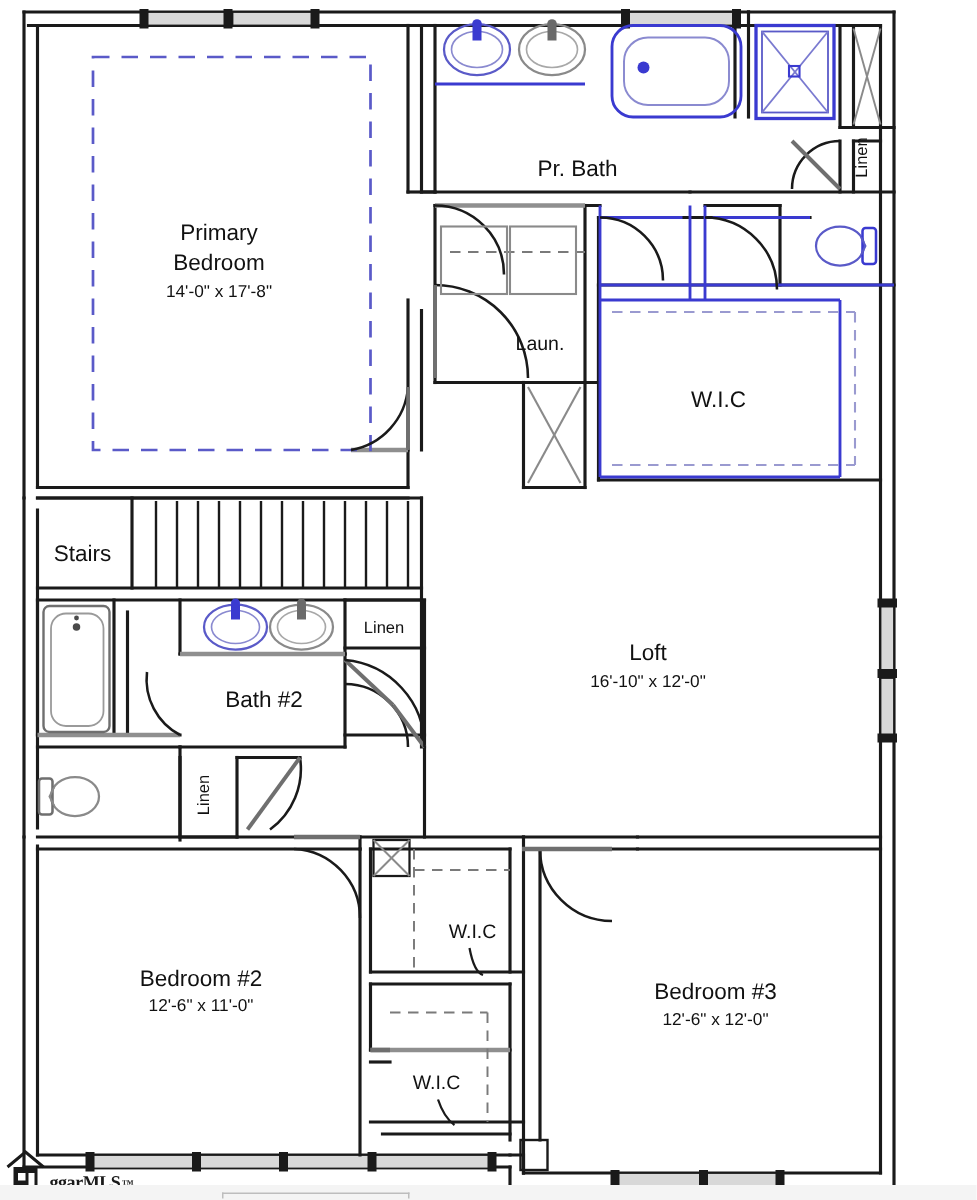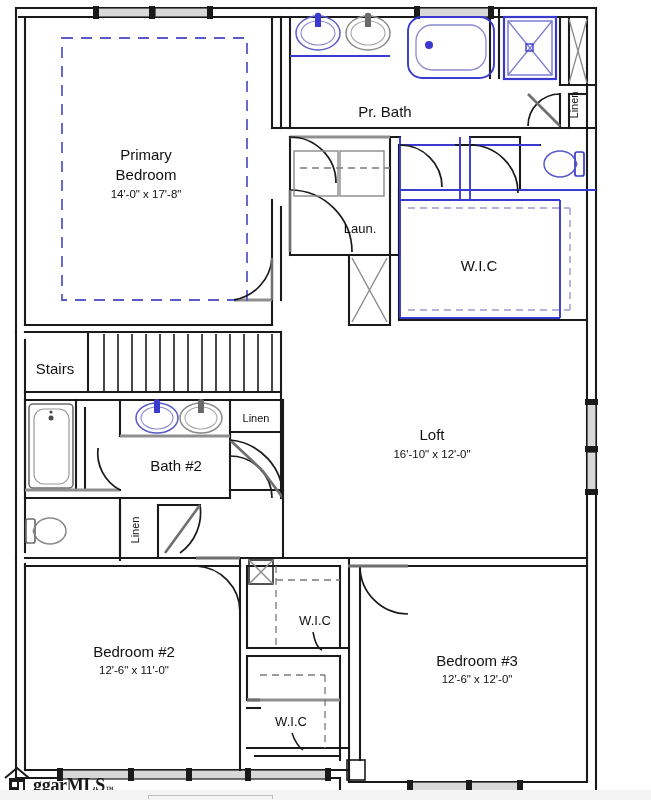--- a/index.html
+++ b/index.html
@@ -8,21 +8,21 @@
   #plan-root{position:absolute;left:0;top:0;width:651px;height:800px;}
   svg#floorplan{display:block;width:651px;height:800px;}
   .rm-label{font-family:"Liberation Sans","DejaVu Sans",sans-serif;fill:#111;}
   .rm-name{font-size:15px;}
   .rm-name-sm{font-size:13px;}
   .rm-dim{font-size:11.5px;}
   .rm-small{font-size:11px;}
   #mls-watermark{position:absolute;left:2px;top:760px;width:130px;height:34px;
     display:flex;align-items:flex-end;gap:1px;}
   #mls-watermark .mls-text{font-family:"Liberation Serif","DejaVu Serif",serif;
-    font-size:18px;font-weight:bold;color:#1a1a1a;line-height:1;letter-spacing:-.3px;}
+    font-size:12px;font-weight:bold;color:#1a1a1a;line-height:1;letter-spacing:-.3px;}
   #mls-watermark .mls-tm{font-size:8px;vertical-align:super;}
   .footer-strip{position:absolute;left:0;top:790px;width:651px;height:10px;background:#f4f4f4;}
   .footer-bar{position:absolute;left:148px;top:795px;width:123px;height:3px;
     border-top:1px solid #bdbdbd;border-left:1px solid #bdbdbd;border-right:1px solid #bdbdbd;}
 </style>
 </head>
 <body>
 
 <div id="plan-root">
 

